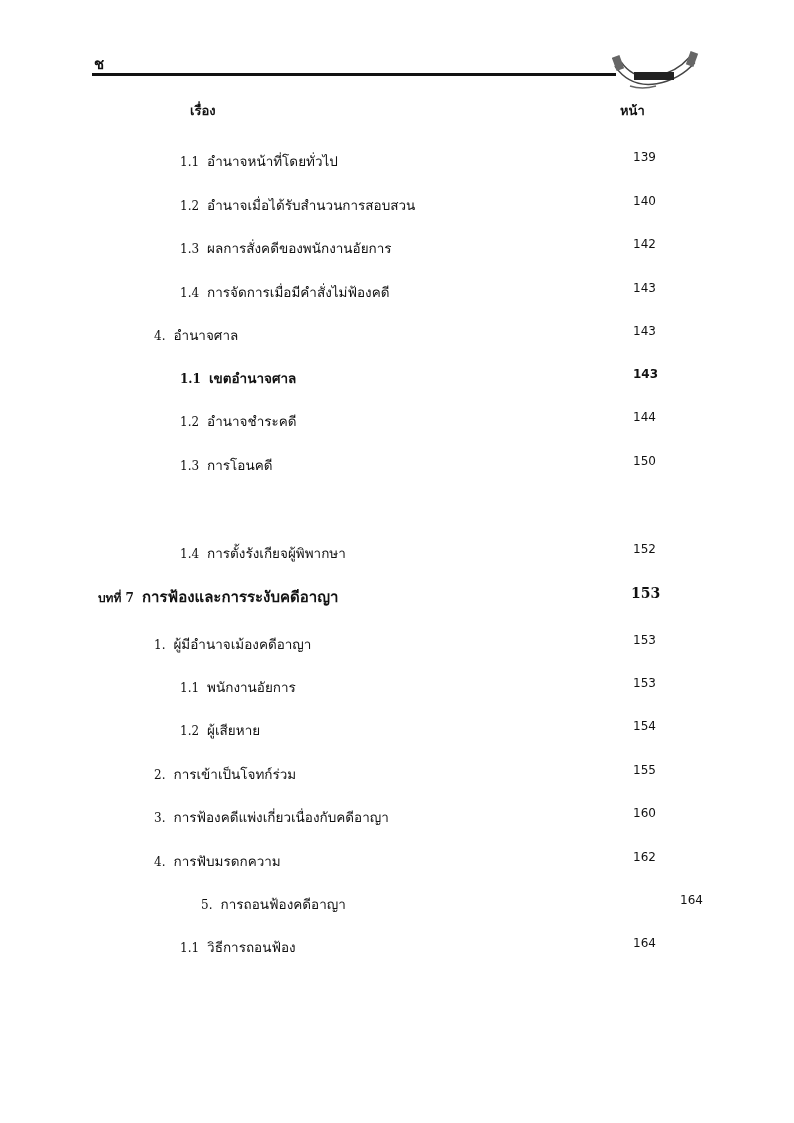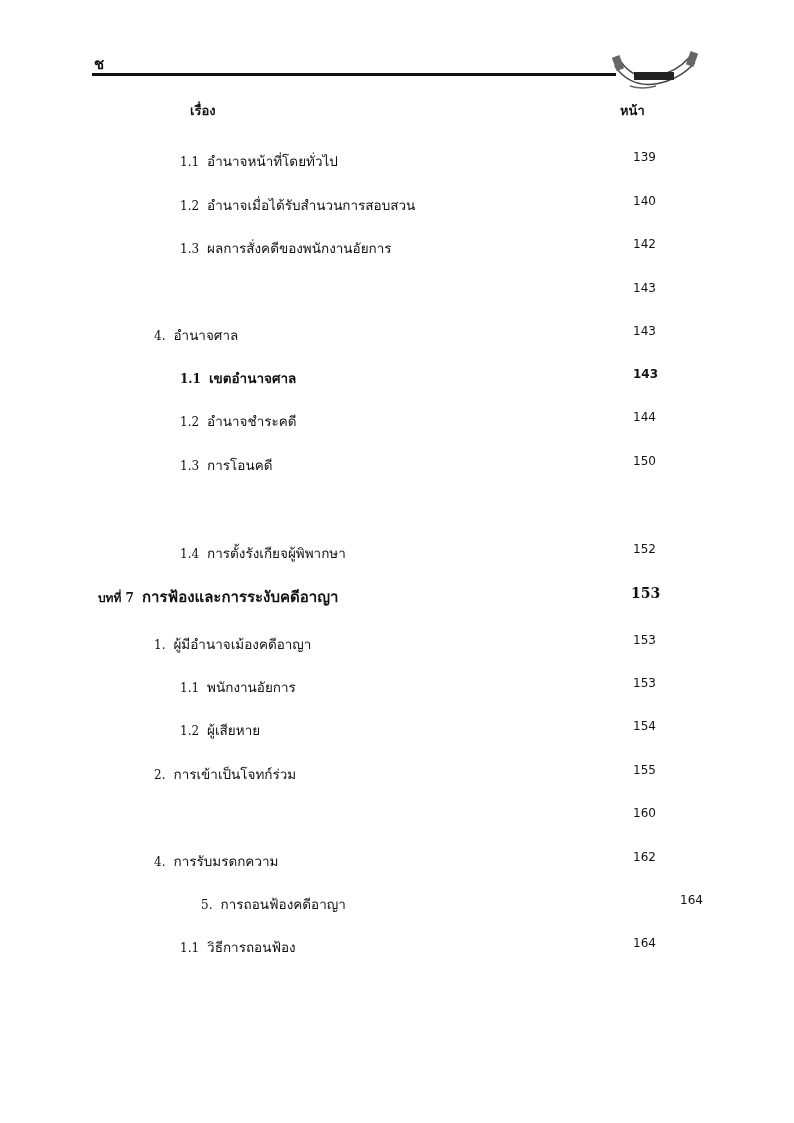--- a/index.html
+++ b/index.html
@@ -47,20 +47,21 @@
     </div>
     <div class="row lvl2" style="top: 194px;">
       <span class="label"><span class="num">1.2</span><span>อำนาจเมื่อได้รับสำนวนการสอบสวน</span></span>
       <span class="pg">140</span>
     </div>
     <div class="row lvl2" style="top: 237px;">
       <span class="label"><span class="num">1.3</span><span>ผลการสั่งคดีของพนักงานอัยการ</span></span>
       <span class="pg">142</span>
     </div>
     <div class="row lvl2" style="top: 281px;">
+      <span class="label"><span class="num">1.4</span><span>การจัดการเมื่อมีคำสั่งไม่ฟ้องคดี</span></span>
       <span class="pg">143</span>
     </div>
     <div class="row lvl1" style="top: 324px;">
       <span class="label"><span class="num">4.</span><span>อำนาจศาล</span></span>
       <span class="pg">143</span>
     </div>
     <div class="row lvl2" style="top: 367px; font-weight: bold;">
       <span class="label"><span class="num">1.1</span><span>เขตอำนาจศาล</span></span>
       <span class="pg">143</span>
     </div>
@@ -90,24 +91,25 @@
     </div>
     <div class="row lvl2" style="top: 719px;">
       <span class="label"><span class="num">1.2</span><span>ผู้เสียหาย</span></span>
       <span class="pg">154</span>
     </div>
     <div class="row lvl1" style="top: 763px;">
       <span class="label"><span class="num">2.</span><span>การเข้าเป็นโจทก์ร่วม</span></span>
       <span class="pg">155</span>
     </div>
     <div class="row lvl1" style="top: 806px;">
+      <span class="label"><span class="num">3.</span><span>การฟ้องคดีแพ่งเกี่ยวเนื่องกับคดีอาญา</span></span>
       <span class="pg">160</span>
     </div>
     <div class="row lvl1" style="top: 850px;">
-      <span class="label"><span class="num">4.</span><span>การรับมรดกความ</span></span>
+      <span class="label"><span class="num">4.</span><span>การฟับมรดกความ</span></span>
       <span class="pg">162</span>
     </div>
     <div class="row lvl1" style="top: 893px; margin-left: 47px;">
       <span class="label"><span class="num">5.</span><span>การถอนฟ้องคดีอาญา</span></span>
       <span class="pg">164</span>
     </div>
     <div class="row lvl2" style="top: 936px;">
       <span class="label"><span class="num">1.1</span><span>วิธีการถอนฟ้อง</span></span>
       <span class="pg">164</span>
     </div>

